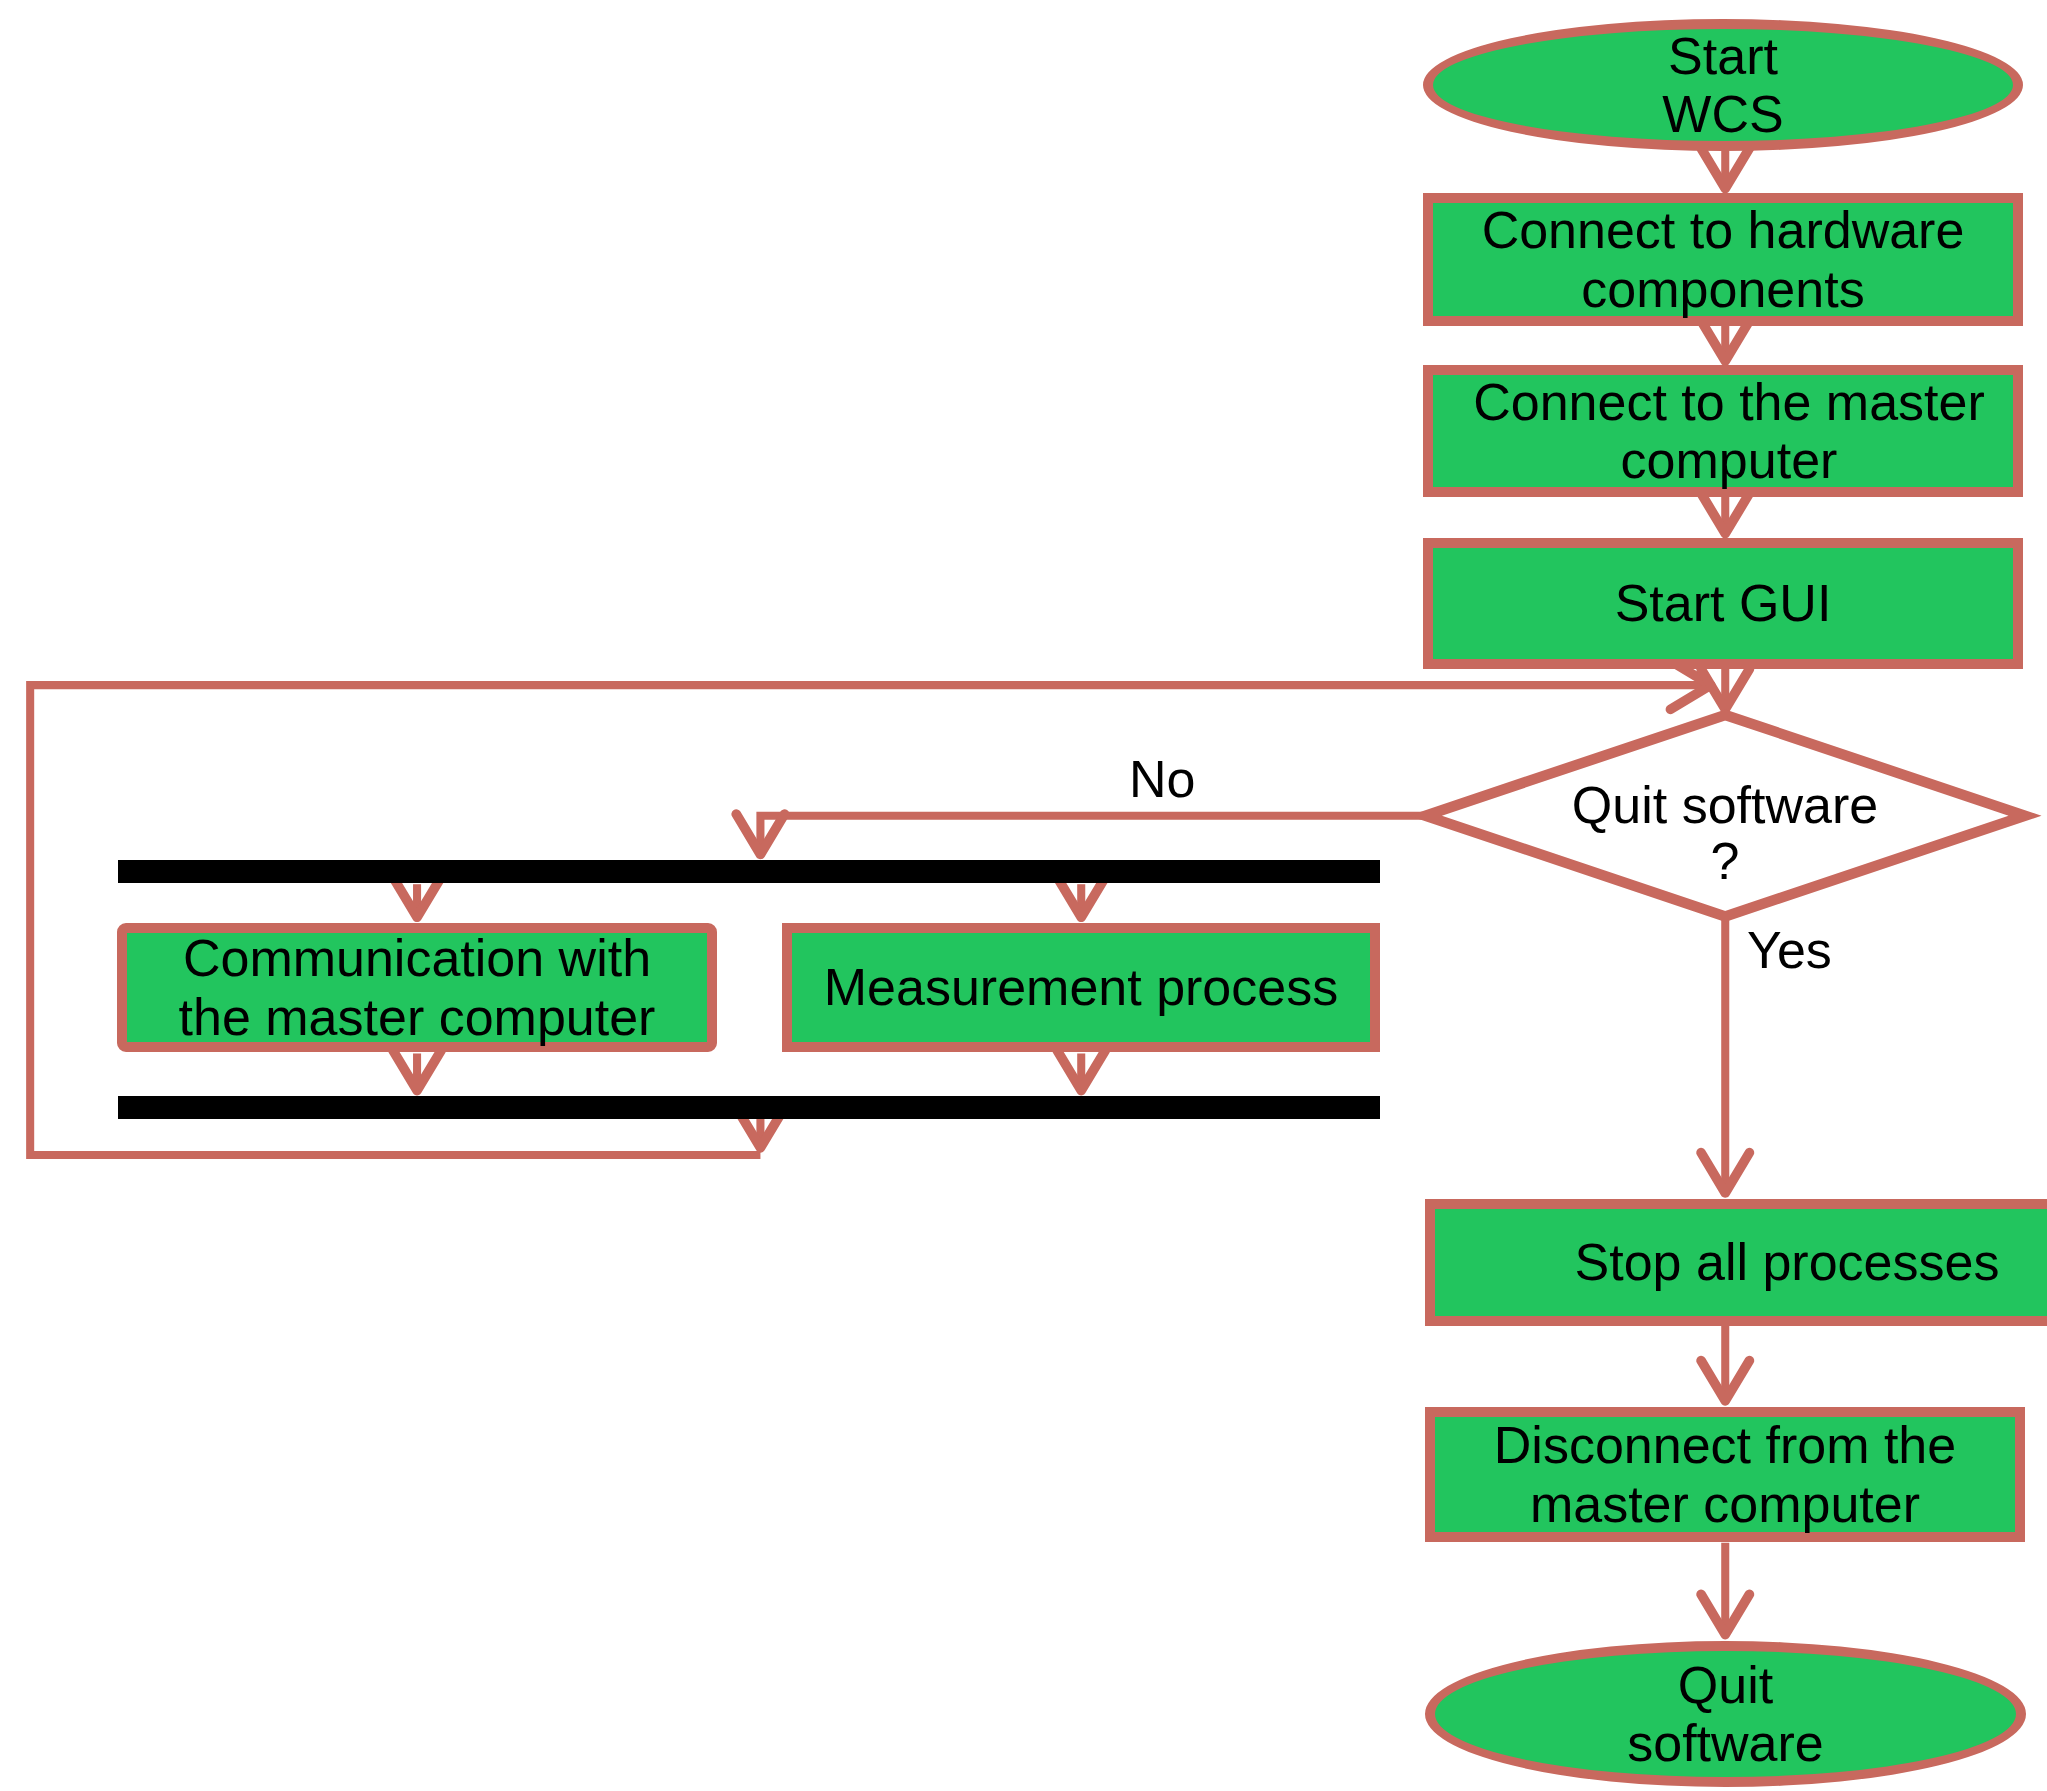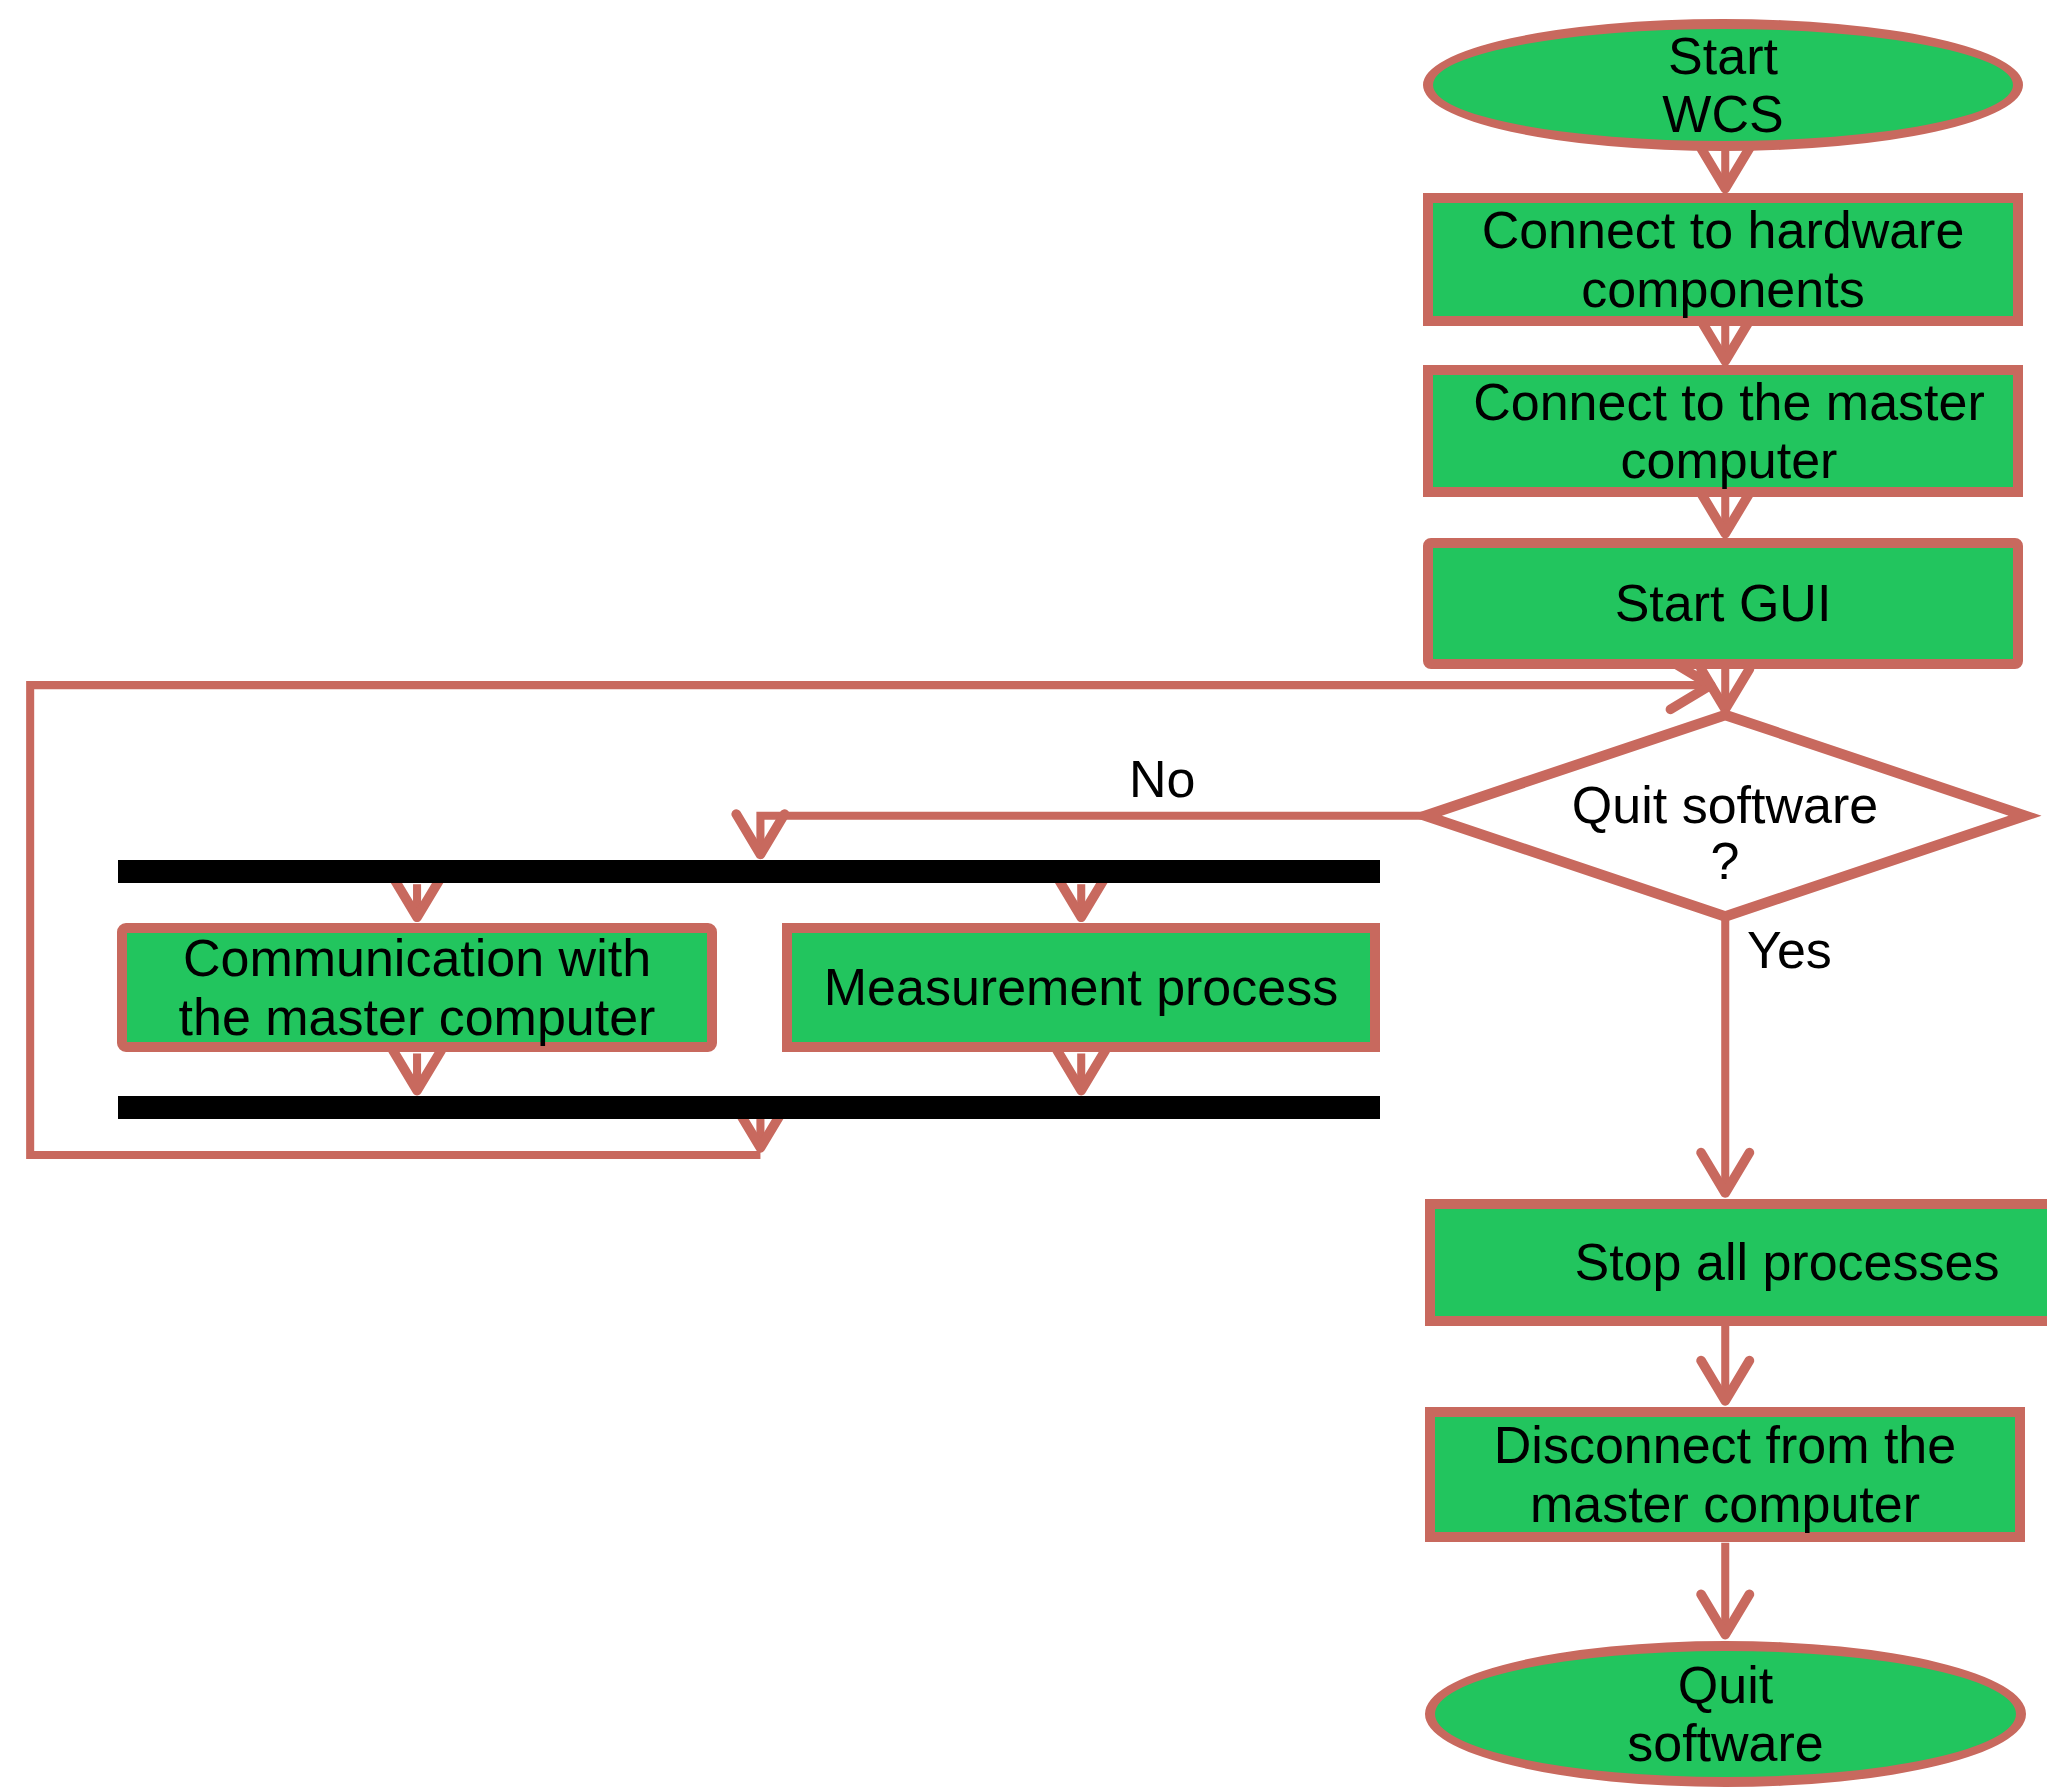--- a/index.html
+++ b/index.html
@@ -113,21 +113,21 @@
   <div class="node" style="left:1423px; top:193px; width:600px; height:133px;">
     <span>Connect to hardware
 components</span>
   </div>
 
   <div class="node" style="left:1423px; top:365px; width:600px; height:132px;padding-left:12px;">
     <span>Connect to the master
 computer</span>
   </div>
 
-  <div class="node" style="left:1423px; top:538px; width:600px; height:131px;border-radius:8px;">
+  <div class="node" style="left:1423px; top:538px; width:600px; height:131px;">
     <span>Start GUI</span>
   </div>
 
   <div class="diamond-label" style="left:1483px; top:775px; width:484px; height:116px;">Quit software
 ?</div>
 
   <div class="plain-label" style="left:1129px; top:751px; width:161px; text-align:left;">No</div>
   <div class="plain-label" style="left:1747px; top:922px;">Yes</div>
 
   <div class="node" style="left:117px; top:923px; width:600px; height:129px;border-radius:9px;">

